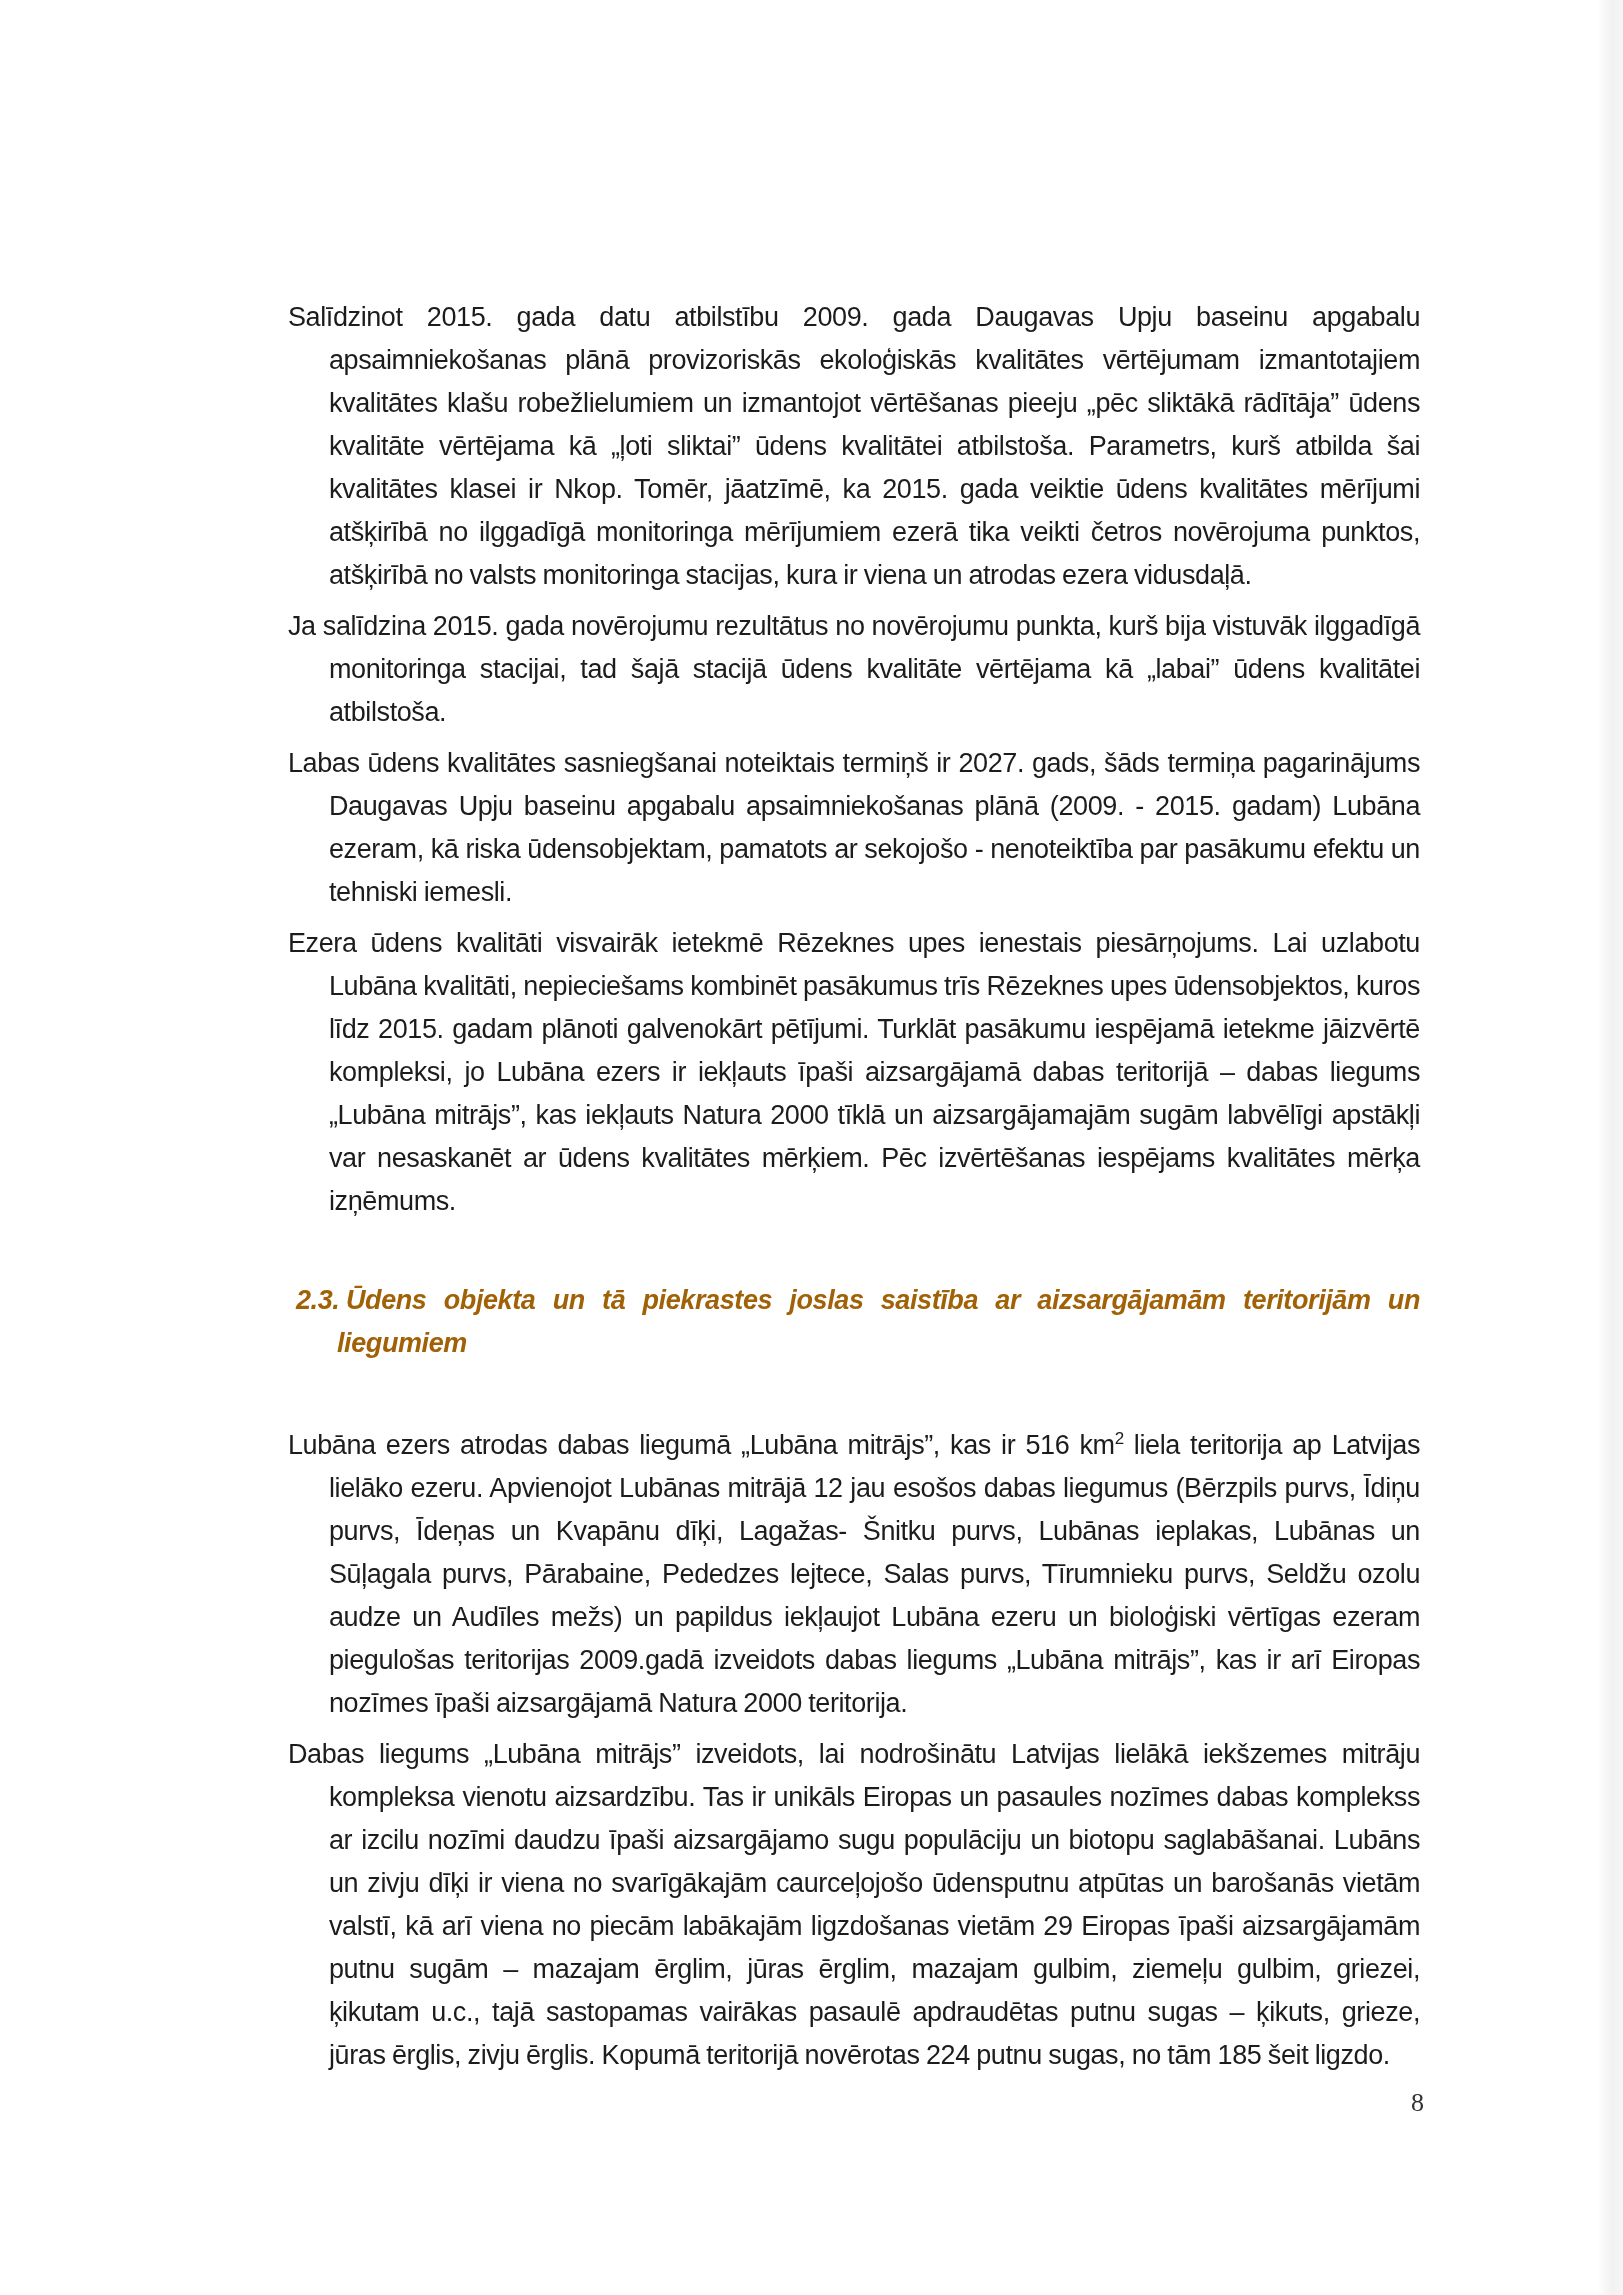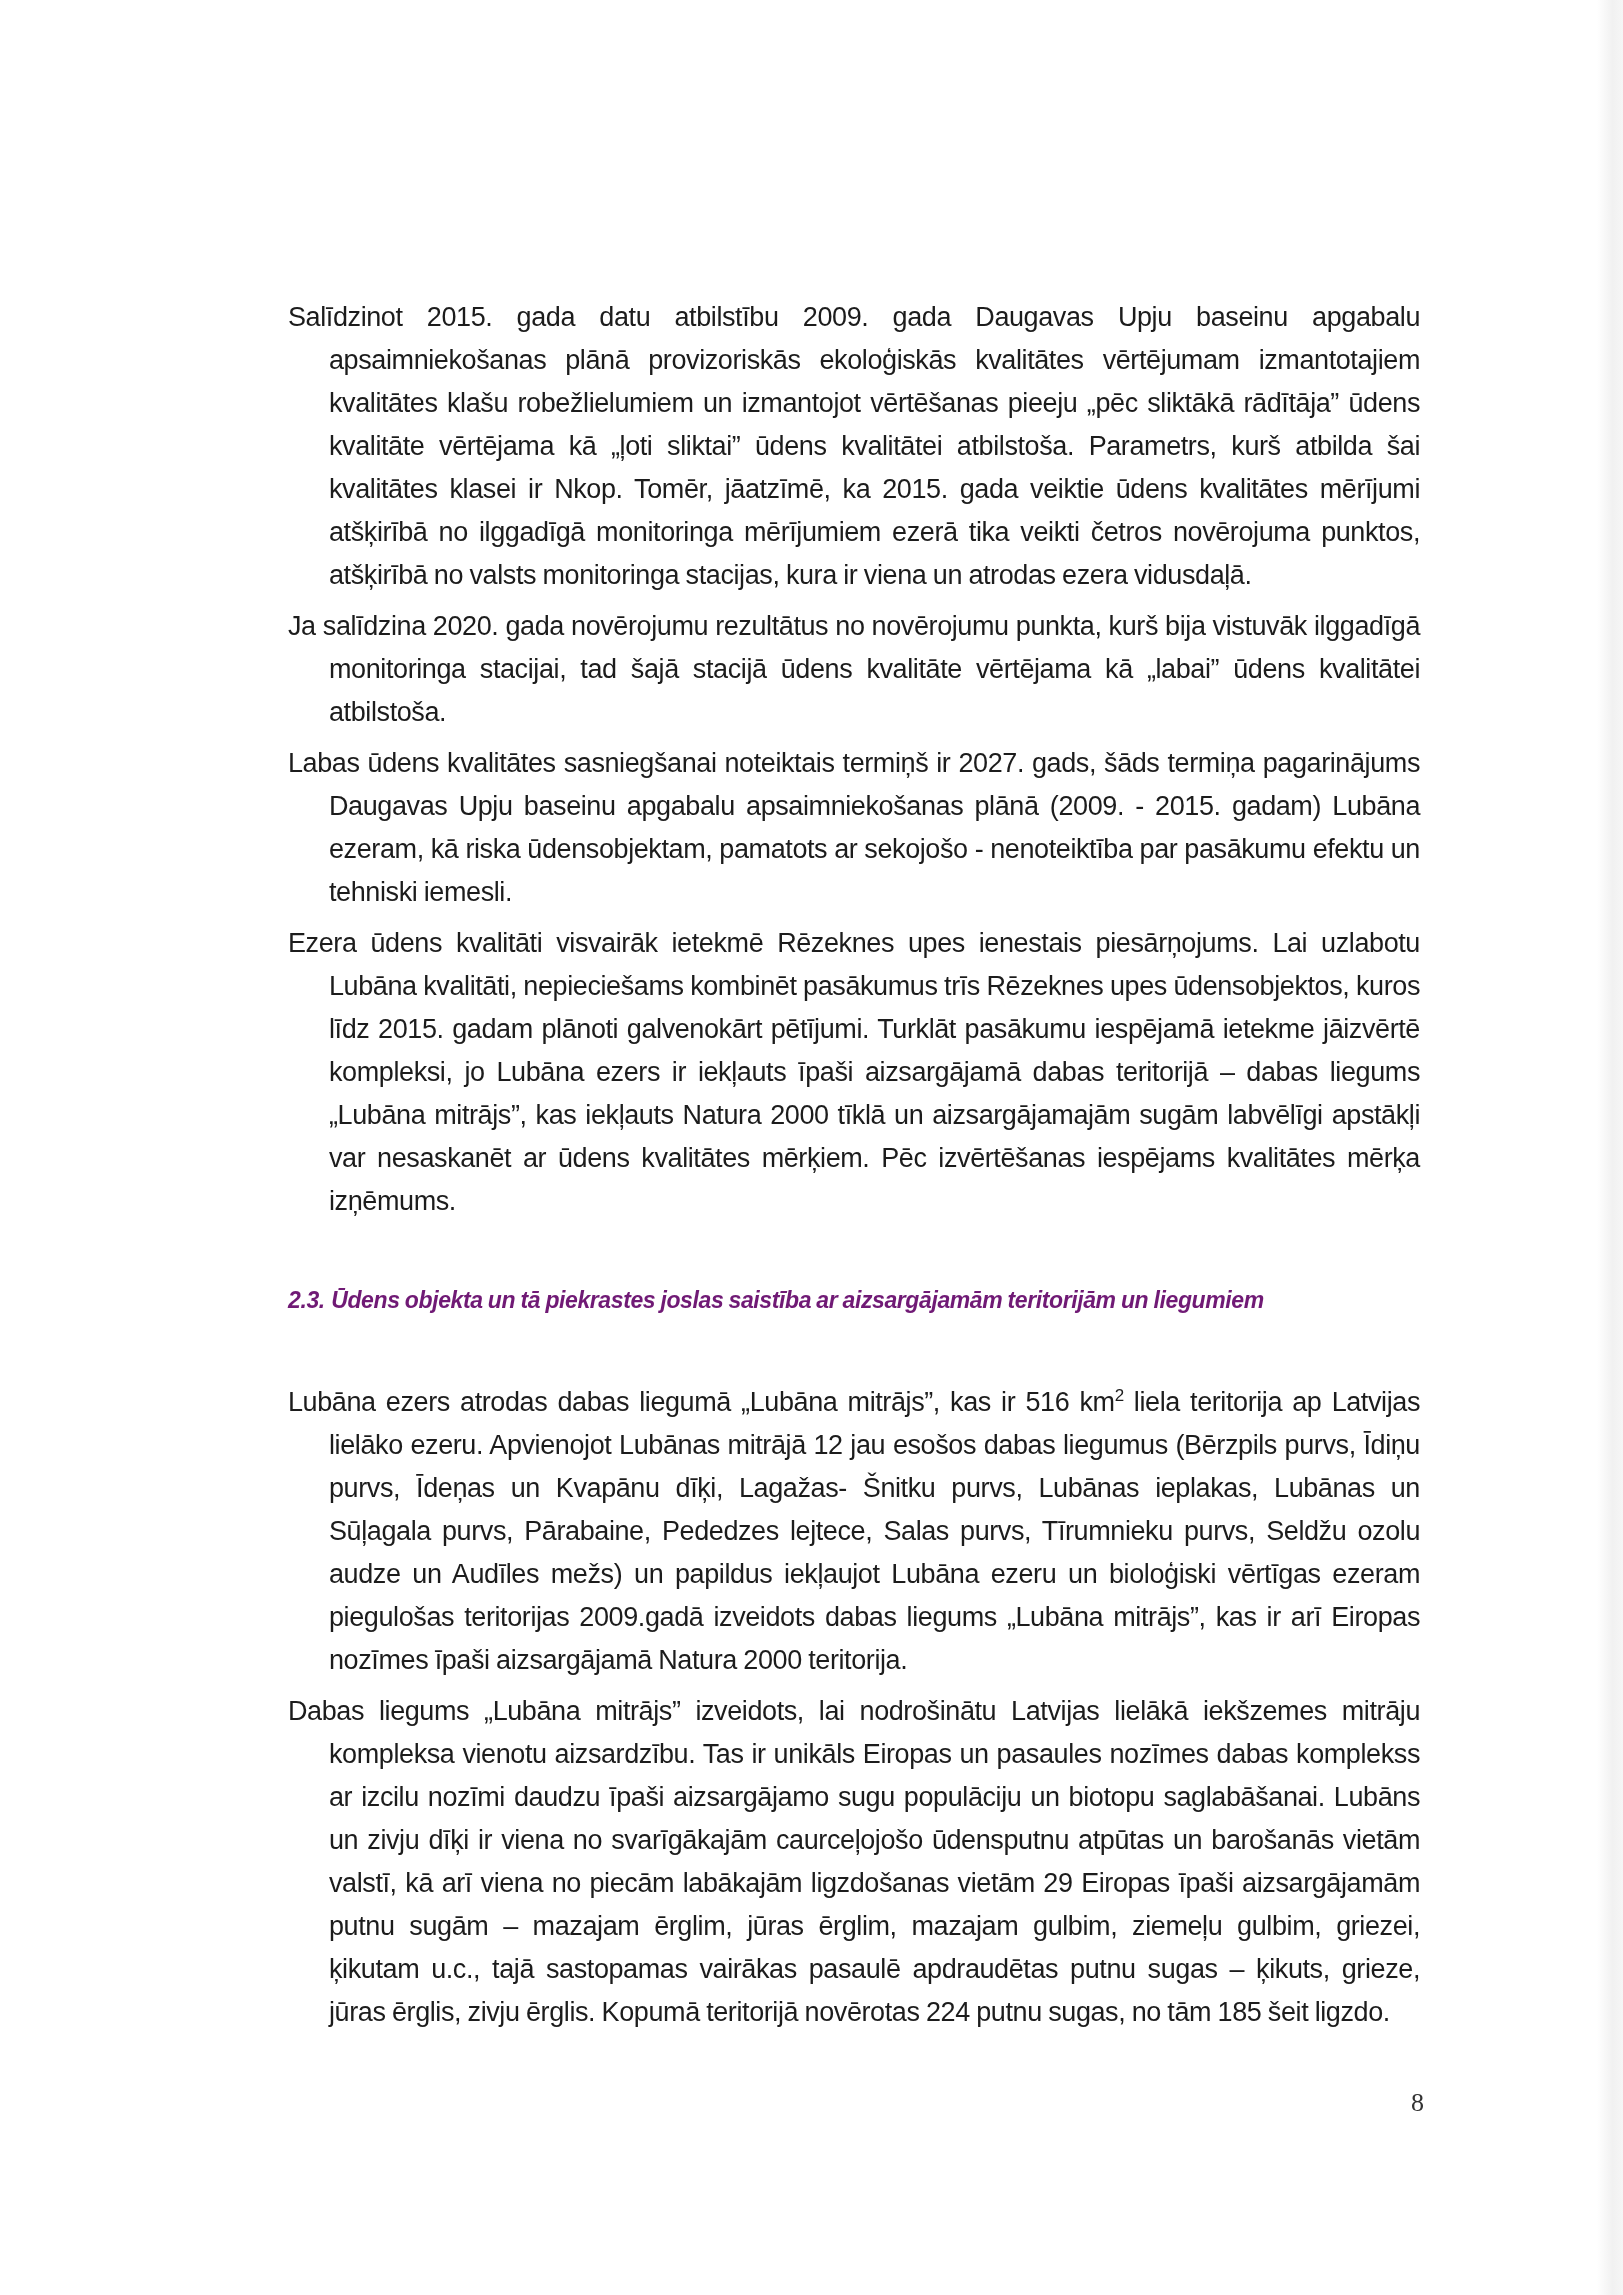--- a/index.html
+++ b/index.html
@@ -39,28 +39,28 @@
       margin: 0 0 7.9px 0;
       letter-spacing: -0.4px;
       word-spacing: -0.7px;
     }
     .para sup {
       font-size: 17px;
       line-height: 0;
       vertical-align: 10.5px;
     }
     .section-heading {
-      font-size: 23px;
+      font-size: 27px;
       line-height: 43px;
       font-weight: bold;
       font-style: italic;
-      color: #701a75;
+      color: #a16207;
       padding-left: 41px;
       text-indent: -41px;
-      margin: 56px 0 59px 0;
+      margin: 56px 0 59px 8px;
       text-align: justify;
       text-align-last: left;
       letter-spacing: -0.4px;
       word-spacing: -0.7px;
     }
     .section-heading .num {
       margin-right: 6.5px;
     }
     .page-number {
       position: absolute;
@@ -71,21 +71,21 @@
       color: #333333;
     }
   </style>
 </head>
 <body>
 
 <div class="scan-edge"></div>
 
 <main class="page-body">
   <p class="para">Salīdzinot 2015. gada datu atbilstību 2009. gada Daugavas Upju baseinu apgabalu apsaimniekošanas plānā provizoriskās ekoloģiskās kvalitātes vērtējumam izmantotajiem kvalitātes klašu robežlielumiem un izmantojot vērtēšanas pieeju „pēc sliktākā rādītāja” ūdens kvalitāte vērtējama kā „ļoti sliktai” ūdens kvalitātei atbilstoša. Parametrs, kurš atbilda šai kvalitātes klasei ir Nkop. Tomēr, jāatzīmē, ka 2015. gada veiktie ūdens kvalitātes mērījumi atšķirībā no ilggadīgā monitoringa mērījumiem ezerā tika veikti četros novērojuma punktos, atšķirībā no valsts monitoringa stacijas, kura ir viena un atrodas ezera vidusdaļā.</p>
-  <p class="para">Ja salīdzina 2020. gada novērojumu rezultātus no novērojumu punkta, kurš bija vistuvāk ilggadīgā monitoringa stacijai, tad šajā stacijā ūdens kvalitāte vērtējama kā „labai” ūdens kvalitātei atbilstoša.</p>
+  <p class="para">Ja salīdzina 2015. gada novērojumu rezultātus no novērojumu punkta, kurš bija vistuvāk ilggadīgā monitoringa stacijai, tad šajā stacijā ūdens kvalitāte vērtējama kā „labai” ūdens kvalitātei atbilstoša.</p>
   <p class="para">Labas ūdens kvalitātes sasniegšanai noteiktais termiņš ir 2027. gads, šāds termiņa pagarinājums Daugavas Upju baseinu apgabalu apsaimniekošanas plānā (2009. - 2015. gadam) Lubāna ezeram, kā riska ūdensobjektam, pamatots ar sekojošo - nenoteiktība par pasākumu efektu un tehniski iemesli.</p>
   <p class="para">Ezera ūdens kvalitāti visvairāk ietekmē Rēzeknes upes ienestais piesārņojums. Lai uzlabotu Lubāna kvalitāti, nepieciešams kombinēt pasākumus trīs Rēzeknes upes ūdensobjektos, kuros līdz 2015. gadam plānoti galvenokārt pētījumi. Turklāt pasākumu iespējamā ietekme jāizvērtē kompleksi, jo Lubāna ezers ir iekļauts īpaši aizsargājamā dabas teritorijā – dabas liegums „Lubāna mitrājs”, kas iekļauts Natura 2000 tīklā un aizsargājamajām sugām labvēlīgi apstākļi var nesaskanēt ar ūdens kvalitātes mērķiem. Pēc izvērtēšanas iespējams kvalitātes mērķa izņēmums.</p>
 
   <h2 class="section-heading"><span class="num">2.3.</span><span>Ūdens objekta un tā piekrastes joslas saistība ar aizsargājamām teritorijām un liegumiem</span></h2>
 
   <p class="para"><span>Lubāna ezers atrodas dabas liegumā „Lubāna mitrājs”, kas ir 516 km</span><sup>2</sup><span> liela teritorija ap Latvijas lielāko ezeru. Apvienojot Lubānas mitrājā 12 jau esošos dabas liegumus (Bērzpils purvs, Īdiņu purvs, Īdeņas un Kvapānu dīķi, Lagažas- Šnitku purvs, Lubānas ieplakas, Lubānas un Sūļagala purvs, Pārabaine, Pededzes lejtece, Salas purvs, Tīrumnieku purvs, Seldžu ozolu audze un Audīles mežs) un papildus iekļaujot Lubāna ezeru un bioloģiski vērtīgas ezeram piegulošas teritorijas 2009.gadā izveidots dabas liegums „Lubāna mitrājs”, kas ir arī Eiropas nozīmes īpaši aizsargājamā Natura 2000 teritorija.</span></p>
 
   <p class="para">Dabas liegums „Lubāna mitrājs” izveidots, lai nodrošinātu Latvijas lielākā iekšzemes mitrāju kompleksa vienotu aizsardzību. Tas ir unikāls Eiropas un pasaules nozīmes dabas komplekss ar izcilu nozīmi daudzu īpaši aizsargājamo sugu populāciju un biotopu saglabāšanai. Lubāns un zivju dīķi ir viena no svarīgākajām caurceļojošo ūdensputnu atpūtas un barošanās vietām valstī, kā arī  viena no piecām labākajām ligzdošanas vietām 29 Eiropas īpaši aizsargājamām putnu sugām – mazajam ērglim, jūras ērglim, mazajam gulbim, ziemeļu gulbim, griezei, ķikutam u.c., tajā sastopamas vairākas pasaulē apdraudētas putnu sugas – ķikuts, grieze, jūras ērglis, zivju ērglis. Kopumā teritorijā novērotas 224 putnu sugas, no tām 185 šeit ligzdo.</p>
 </main>
 

